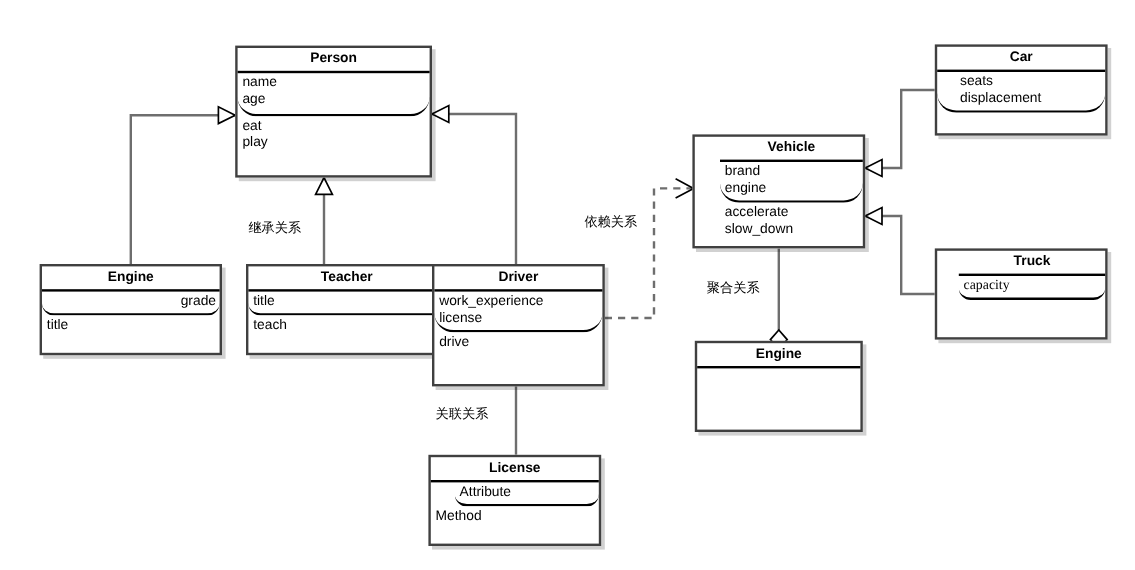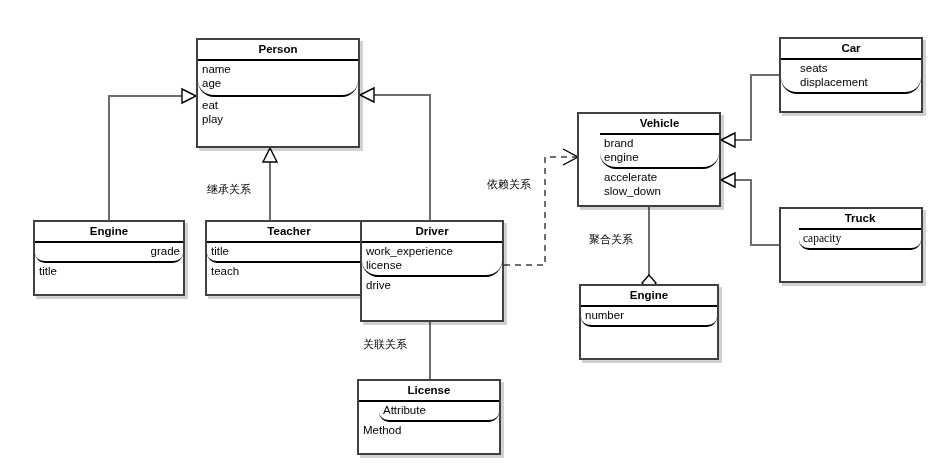--- a/index.html
+++ b/index.html
@@ -143,23 +143,20 @@
   <div class="umlbox" style="left:779px;top:207px;width:144px;height:76px;padding-left:18px;">
     <div class="title">Truck</div>
     <div class="compart attrs" style="height:20px;font-family:Liberation Serif, serif;">
       <div class="row">capacity</div>
     </div>
     <div class="compart methods"></div>
   </div>
 
   <div class="umlbox" style="left:579px;top:284px;width:140px;height:76px;">
     <div class="title">Engine</div>
-    <div class="compart attrs" style="height:20px;">
-      <div class="row">number</div>
-    </div>
     <div class="compart methods"></div>
   </div>
 
   <div class="edgelabel" style="left:207px;top:182px;">继承关系</div>
   <div class="edgelabel" style="left:487px;top:177px;">依赖关系</div>
   <div class="edgelabel" style="left:589px;top:232px;">聚合关系</div>
   <div class="edgelabel" style="left:363px;top:337px;">关联关系</div>
 
 </div>
 

